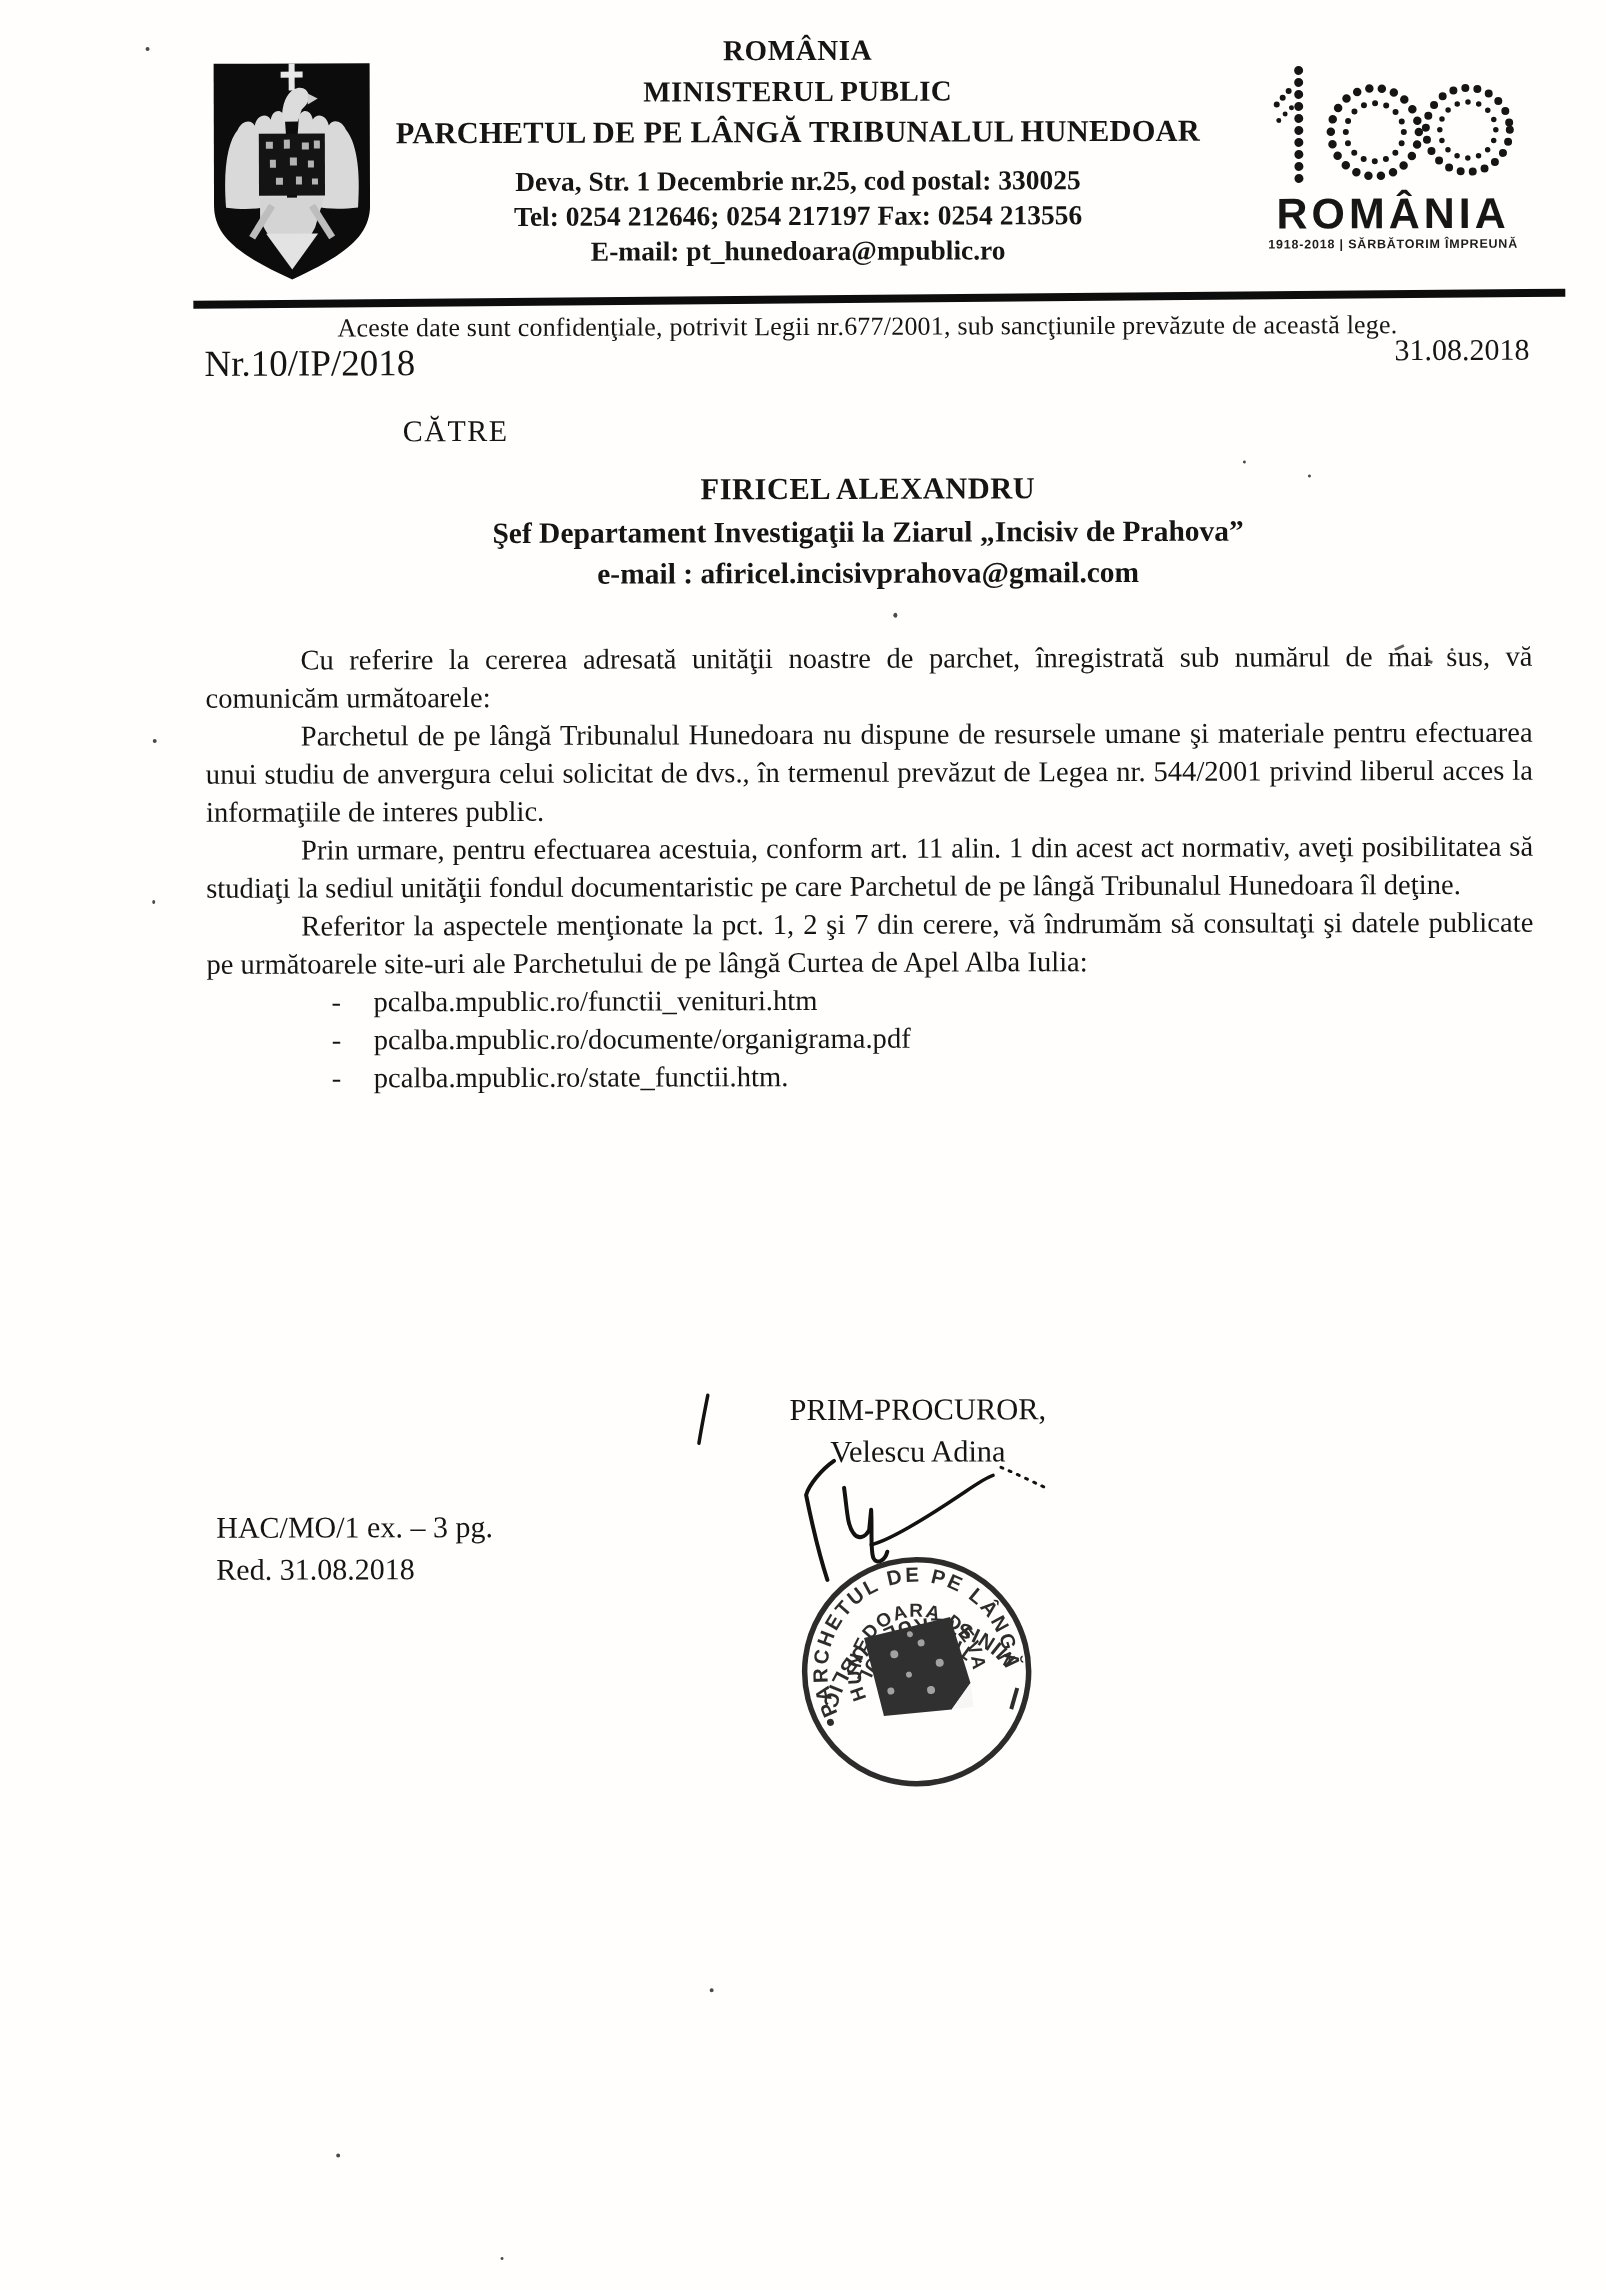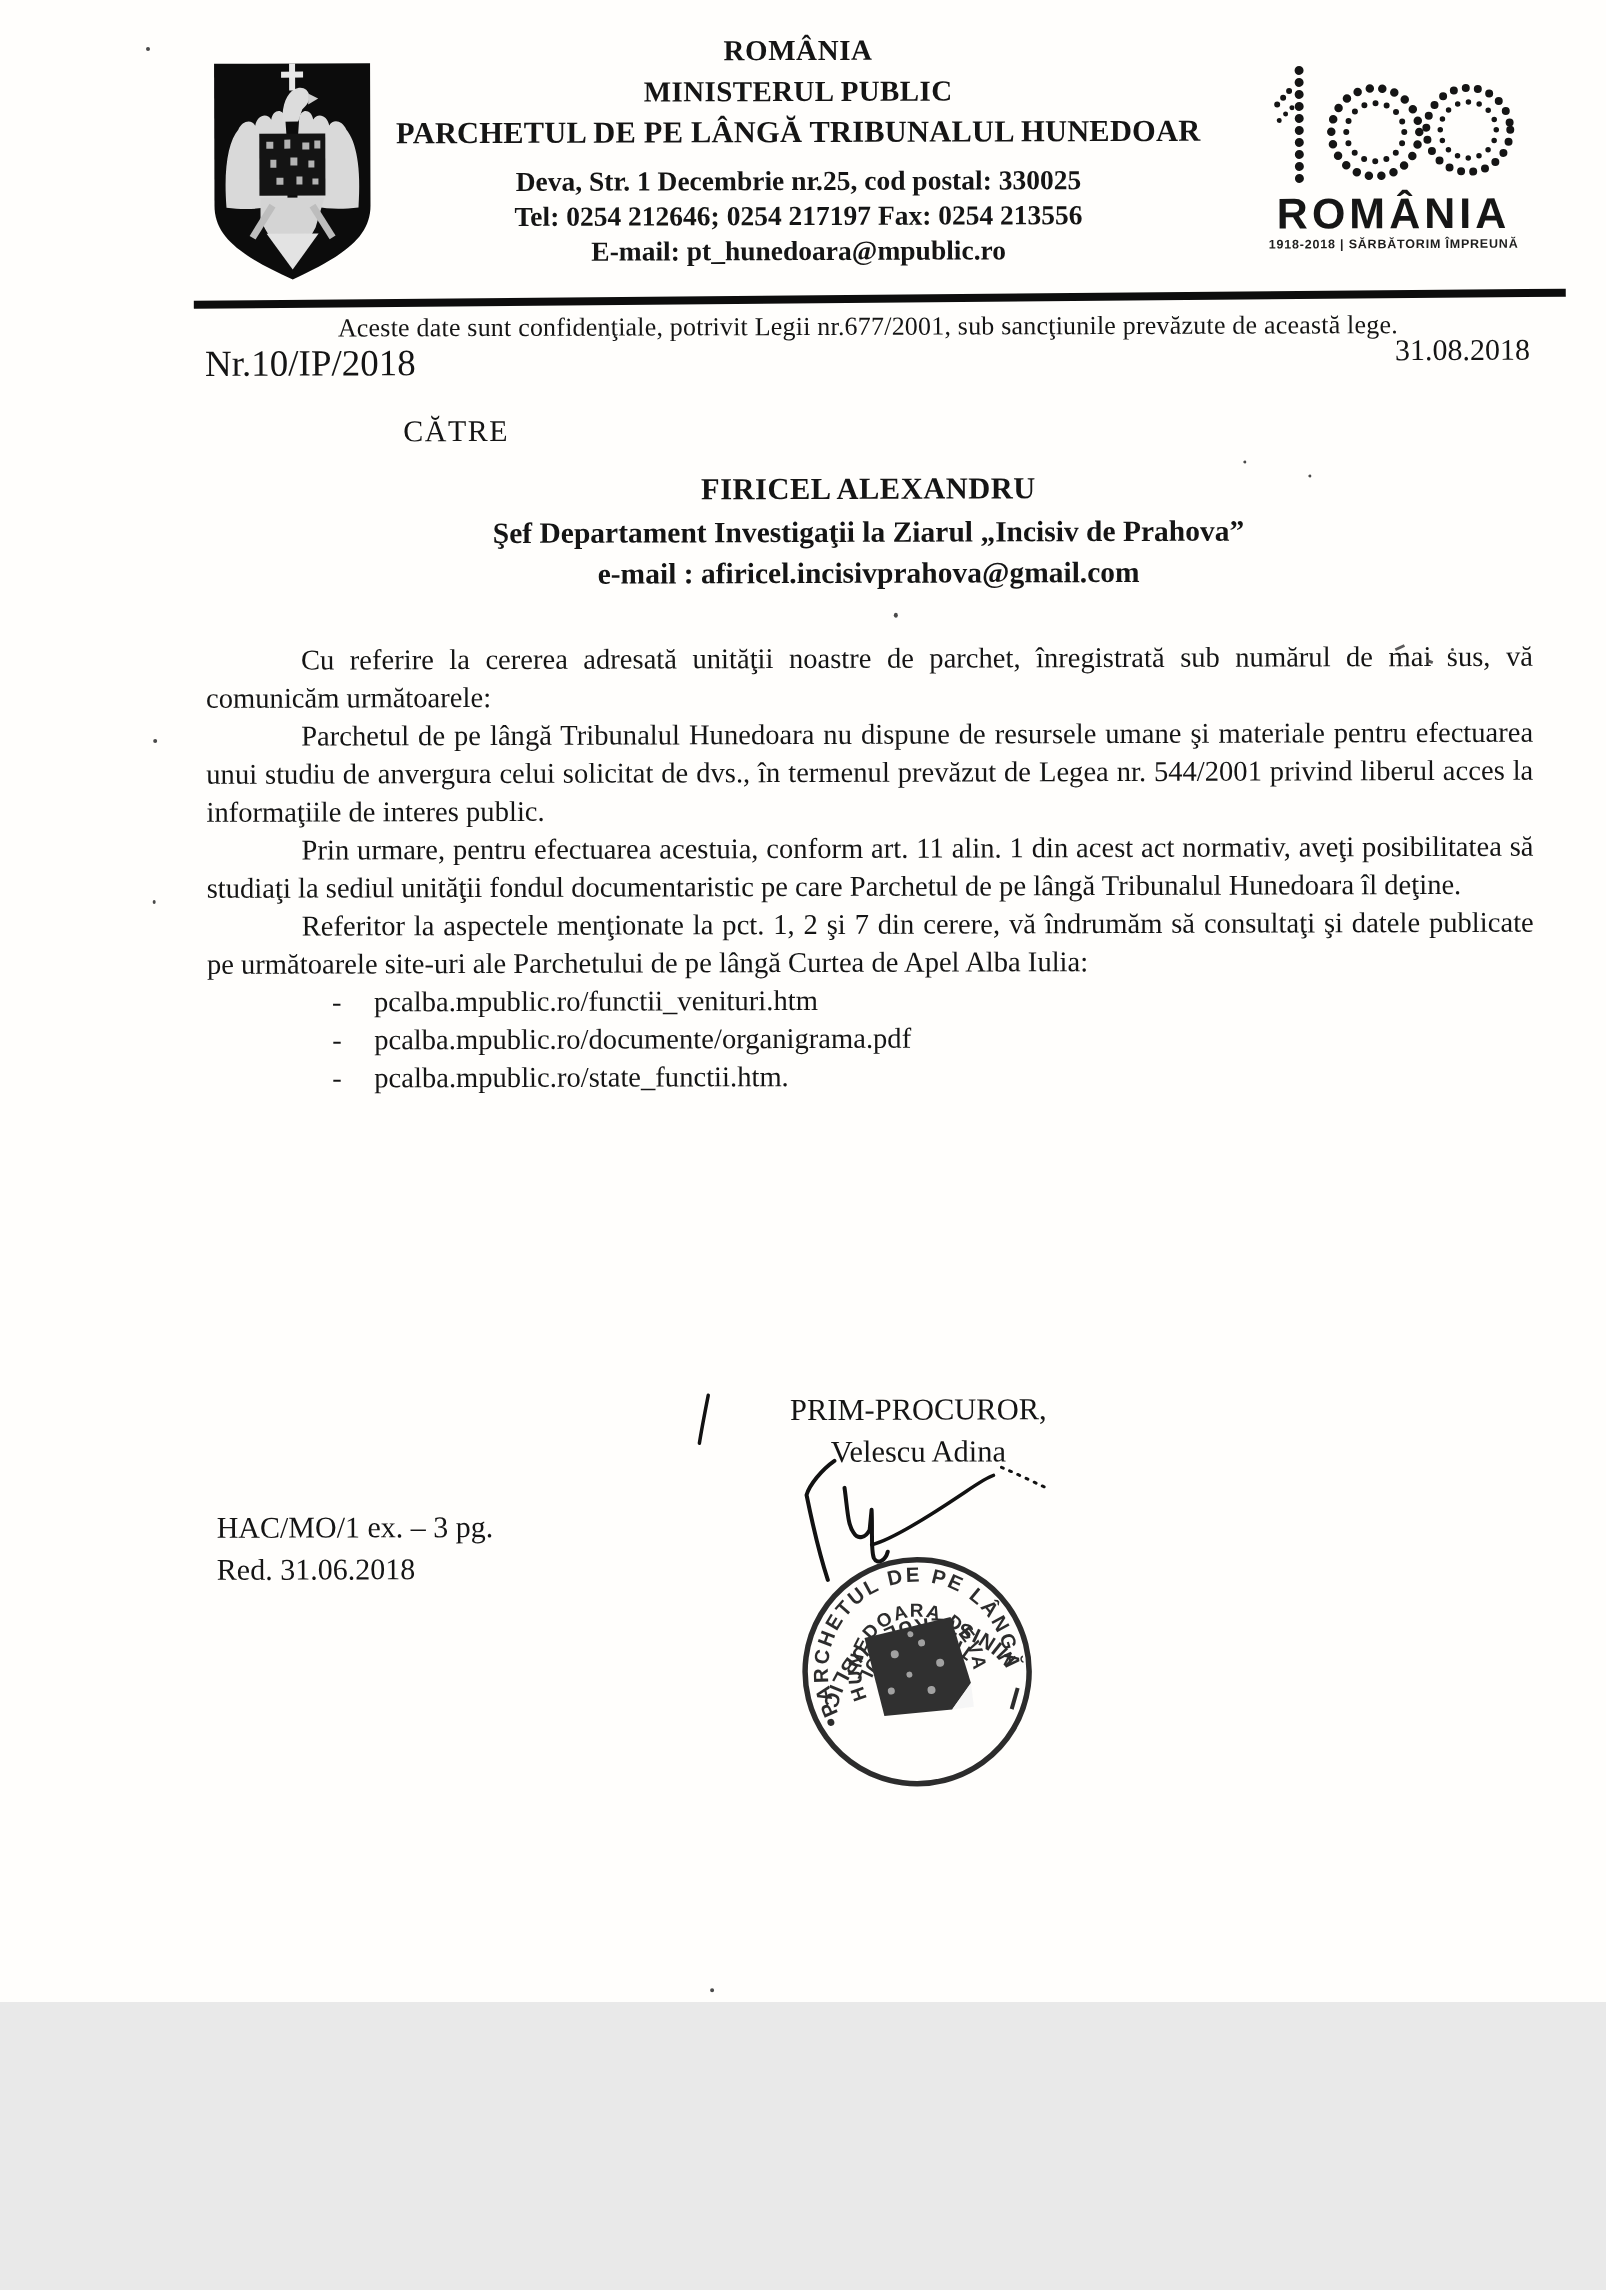--- a/index.html
+++ b/index.html
@@ -1,17 +1,17 @@
 <!DOCTYPE html>
 <html><head>
 <meta charset="utf-8">
 <style>
   html,body{margin:0;padding:0;background:#e9e9e9;}
   .page{
-    position:relative;width:1606px;height:2002px;margin:0 auto;
+    position:relative;width:1606px;height:2290px;margin:0 auto;
     background:#fffefc;overflow:hidden;
     font-family:"Liberation Serif",serif;color:#151515;
   }
   .tilt{position:absolute;inset:0;transform:rotate(-0.18deg);}
   .abs{position:absolute;}
 
   
   .hdr-center{left:398px;top:34px;width:806px;text-align:center;}
   .hdr-country{font-size:29px;font-weight:bold;letter-spacing:.6px;}
   .hdr-ministry{font-size:29px;font-weight:bold;margin-top:8px;letter-spacing:.4px;}
@@ -139,21 +139,21 @@
     </div>
   </div>
 
   <div class="abs sig-block">
     <div>PRIM-PROCUROR,</div>
     <div>Velescu Adina</div>
   </div>
 
   <div class="abs footer-block">
     <div>HAC/MO/1 ex. – 3 pg.</div>
-    <div>Red. 31.06.2018</div>
+    <div>Red. 31.08.2018</div>
   </div>
 
   <svg class="abs" style="left:680px;top:1370px" width="420" height="230" viewBox="0 0 420 230">
     <g stroke="#121212" fill="none" stroke-linecap="round" stroke-linejoin="round">
       <path d="M27,25 C24,40 20,60 18,73" stroke-width="3.5"></path>
       <path d="M153,91 C140,100 128,115 125,125 C132,160 138,185 146,210" stroke-width="4"></path>
       <path d="M163,118 C166,140 166,155 172,163 C176,170 184,168 188,160 L190,140 C191,160 189,180 192,188 C196,196 204,190 206,182" stroke-width="4"></path>
       <path d="M190,175 C210,170 250,145 280,125 C295,115 305,108 312,106" stroke-width="3.5"></path>
       <path d="M320,98 C335,104 350,112 368,120" stroke-width="3" stroke-dasharray="2 7"></path>
     </g>

